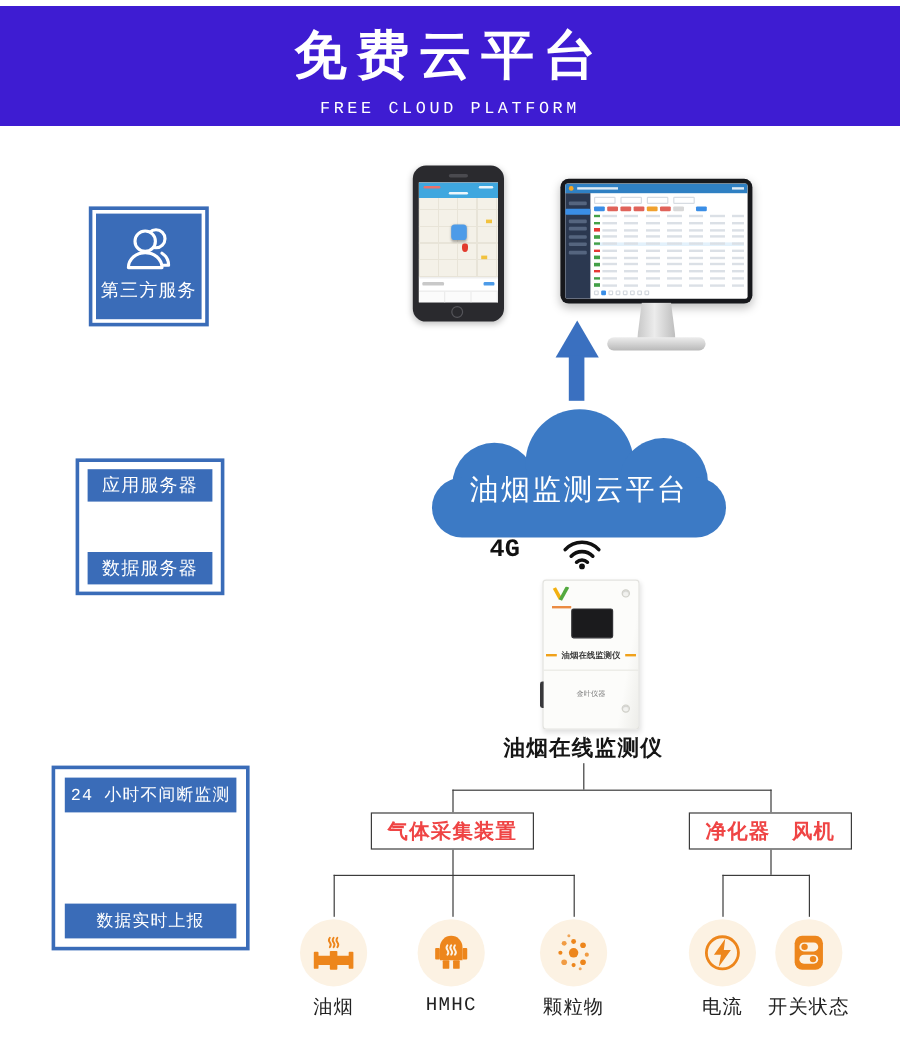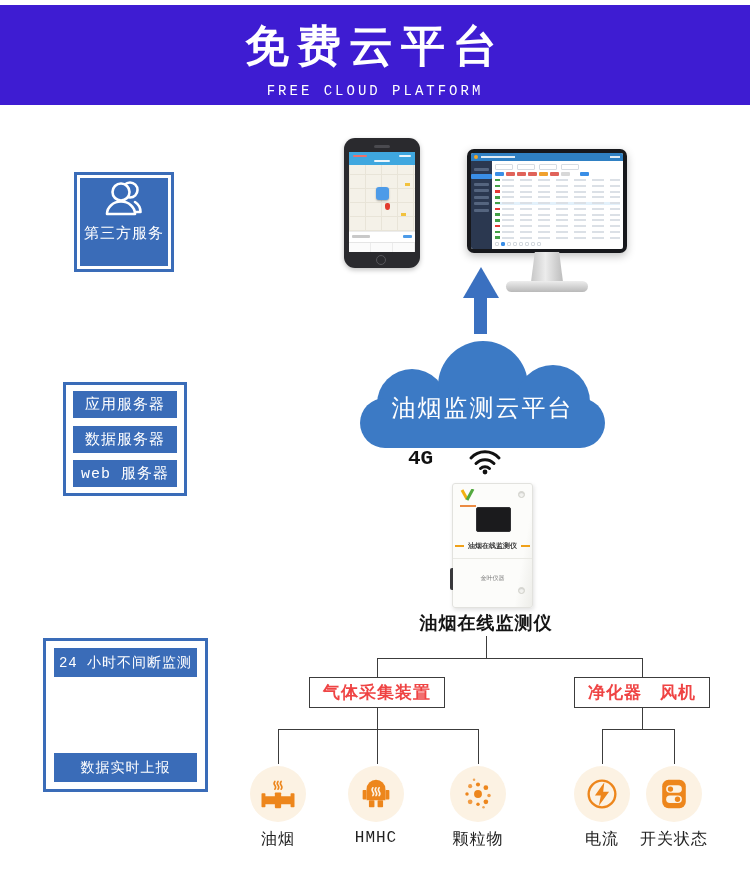--- a/index.html
+++ b/index.html
@@ -9,21 +9,21 @@
   
   .banner{position:absolute;left:0;top:5px;width:750px;height:100px;background:#3E1CD2;
           color:#fff;text-align:center;}
   .banner-title{padding-top:12px;font-size:44px;font-weight:bold;letter-spacing:8px;}
   .banner-sub{margin-top:7px;font-size:14px;letter-spacing:3px;}
 
   
   .tp{position:absolute;left:74px;top:172px;width:100px;height:100px;box-sizing:border-box;
       border:3px solid #3A6CB8;background:#fff;padding:3px;}
   .tp-inner{width:100%;height:100%;background:#3A6CB8;display:flex;flex-direction:column;
-            align-items:center;justify-content:flex-start;padding-bottom:6px;box-sizing:border-box;}
+            align-items:center;justify-content:center;padding-bottom:6px;box-sizing:border-box;}
   .tp-inner svg{margin-bottom:4px;}
   .tp-label{color:#fff;font-size:15px;letter-spacing:1px;}
 
   .bluegroup{position:absolute;box-sizing:border-box;border:3px solid #3A6CB8;background:#fff;
              display:flex;flex-direction:column;justify-content:space-between;}
   .srv{left:63px;top:382px;width:124px;height:114px;padding:6px 7px;}
   .feat{left:43px;top:638px;width:165px;height:154px;padding:7px 8px;}
   .bluebar{background:#3A6CB8;color:#fff;display:flex;align-items:center;justify-content:center;
            letter-spacing:1px;}
   .srv .bluebar{height:27px;font-size:15px;}
@@ -161,21 +161,20 @@
           <path d="M6,36 a14,12.5 0 0 1 28,0 Z" fill="#3A6CB8"></path>
         </g>
       </svg>
       <div class="tp-label">第三方服务</div>
     </div>
   </div>
 
   <div class="bluegroup srv">
     <div class="bluebar">应用服务器</div>
     <div class="bluebar">数据服务器</div>
-    <div class="bluebar">web 服务器</div>
   </div>
 
   <div class="bluegroup feat">
     <div class="bluebar">24 小时不间断监测</div>
     <div class="bluebar">数据实时上报</div>
   </div>
 
   <div class="phone">
     <div class="phone-speaker"></div>
     <div class="phone-screen">

